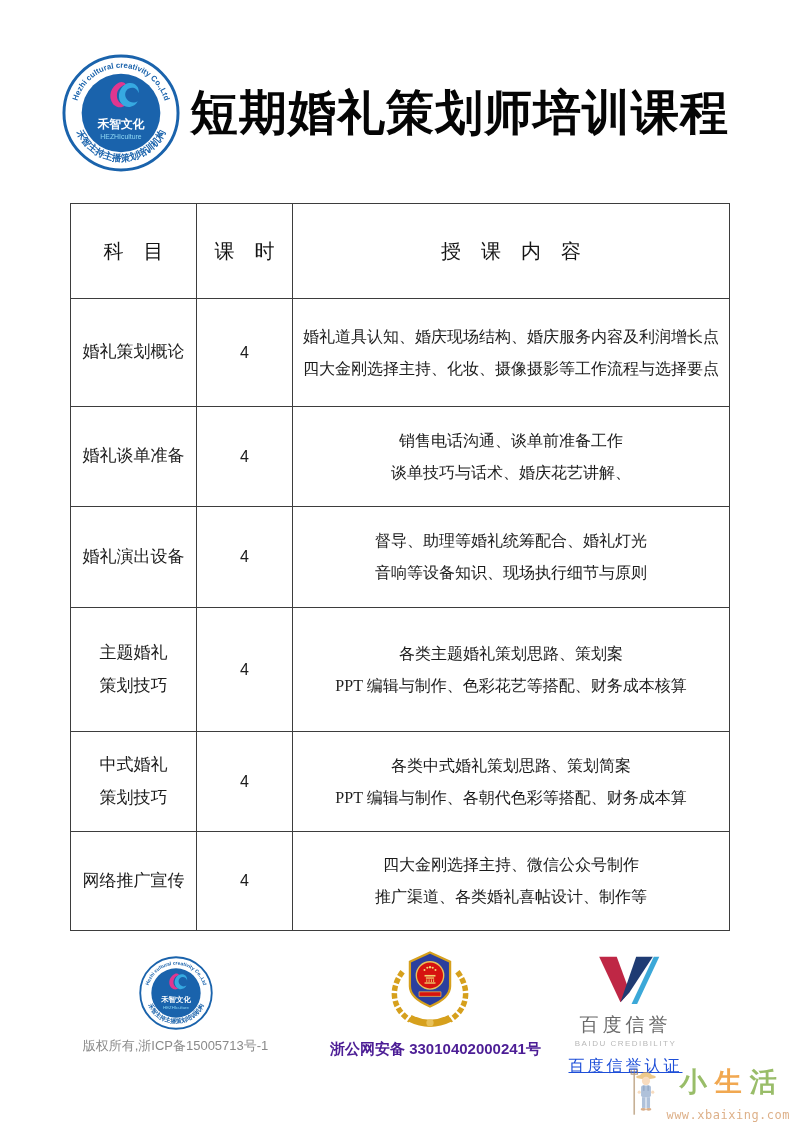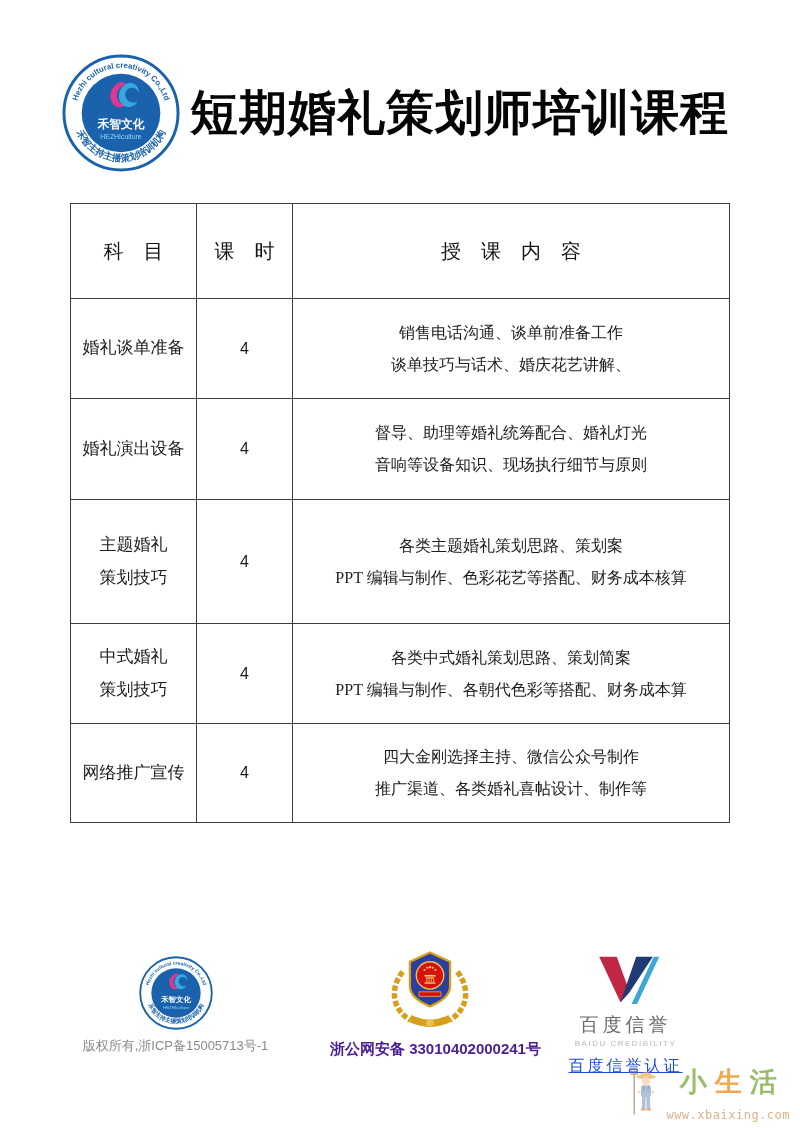--- a/index.html
+++ b/index.html
@@ -83,20 +83,31 @@
         <col class="col-hours">
         <col class="col-content">
       </colgroup>
     <tbody>
       <tr class="head-row">
         <td class="hd">科　目</td>
         <td class="hd">课　时</td>
         <td class="hd">授　课　内　容</td>
       </tr>
 
+      <tr class="row-0">
+        <td class="subject">
+          <span class="subject-line">婚礼策划概论</span>
+
+        </td>
+        <td class="hours">4</td>
+        <td class="content">
+          <span class="content-line">婚礼道具认知、婚庆现场结构、婚庆服务内容及利润增长点</span>
+          <span class="content-line">四大金刚选择主持、化妆、摄像摄影等工作流程与选择要点</span>
+        </td>
+      </tr>
 
       <tr class="row-1">
         <td class="subject">
           <span class="subject-line">婚礼谈单准备</span>
 
         </td>
         <td class="hours">4</td>
         <td class="content">
           <span class="content-line">销售电话沟通、谈单前准备工作</span>
           <span class="content-line">谈单技巧与话术、婚庆花艺讲解、</span>

